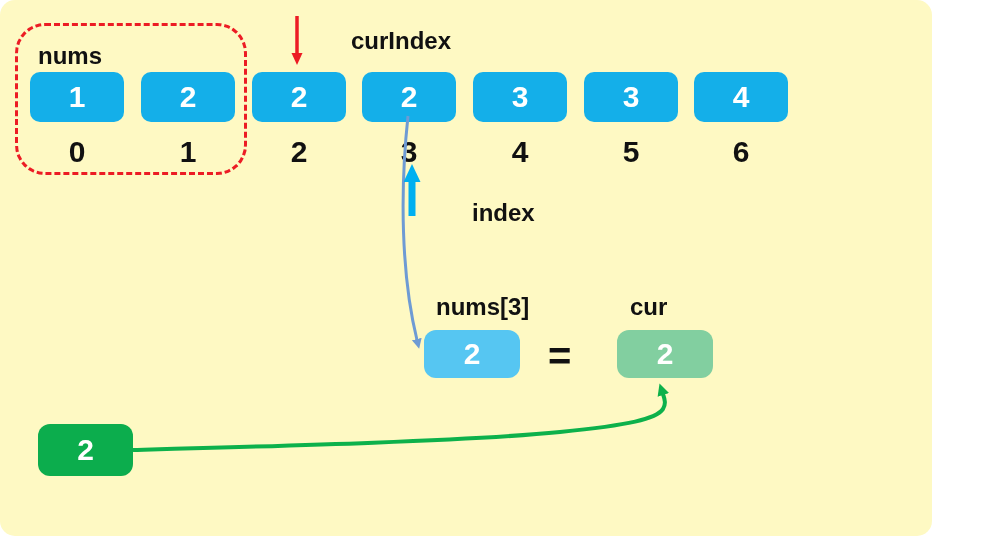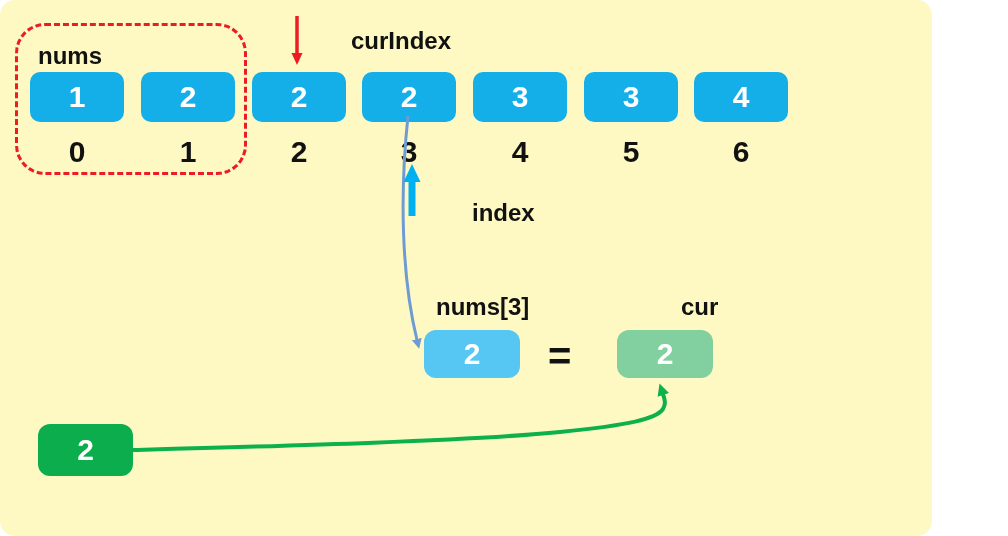--- a/index.html
+++ b/index.html
@@ -18,21 +18,21 @@
     border:3px dashed var(--arrow-red,#ec1c24);
     border-radius:30px;
   }
   .diagram-label{
     color:#111;font-weight:bold;font-size:24px;line-height:28px;white-space:nowrap;
   }
   #nums-label{left:38px;top:42px;}
   #curindex-label{left:308px;top:27px;margin-left:43px;}
   #index-label{left:424px;top:199px;margin-left:48px;}
   #nums3-label{left:436px;top:293px;text-align:right;}
-  #cur-label{left:681px;top:293px;}
+  #cur-label{left:630px;top:293px;}
   #caption-label{left:28px;top:479px;}
   #equals-sign{left:548px;top:332px;font-size:40px;line-height:48px;font-weight:bold;color:#111;}
   
   .cell{
     top:72px;width:94px;height:50px;
     background:var(--cell-blue,#14afe9);
     border-radius:10px;
     color:#fff;font-weight:bold;font-size:30px;line-height:50px;text-align:center;
   }
   .idx{

